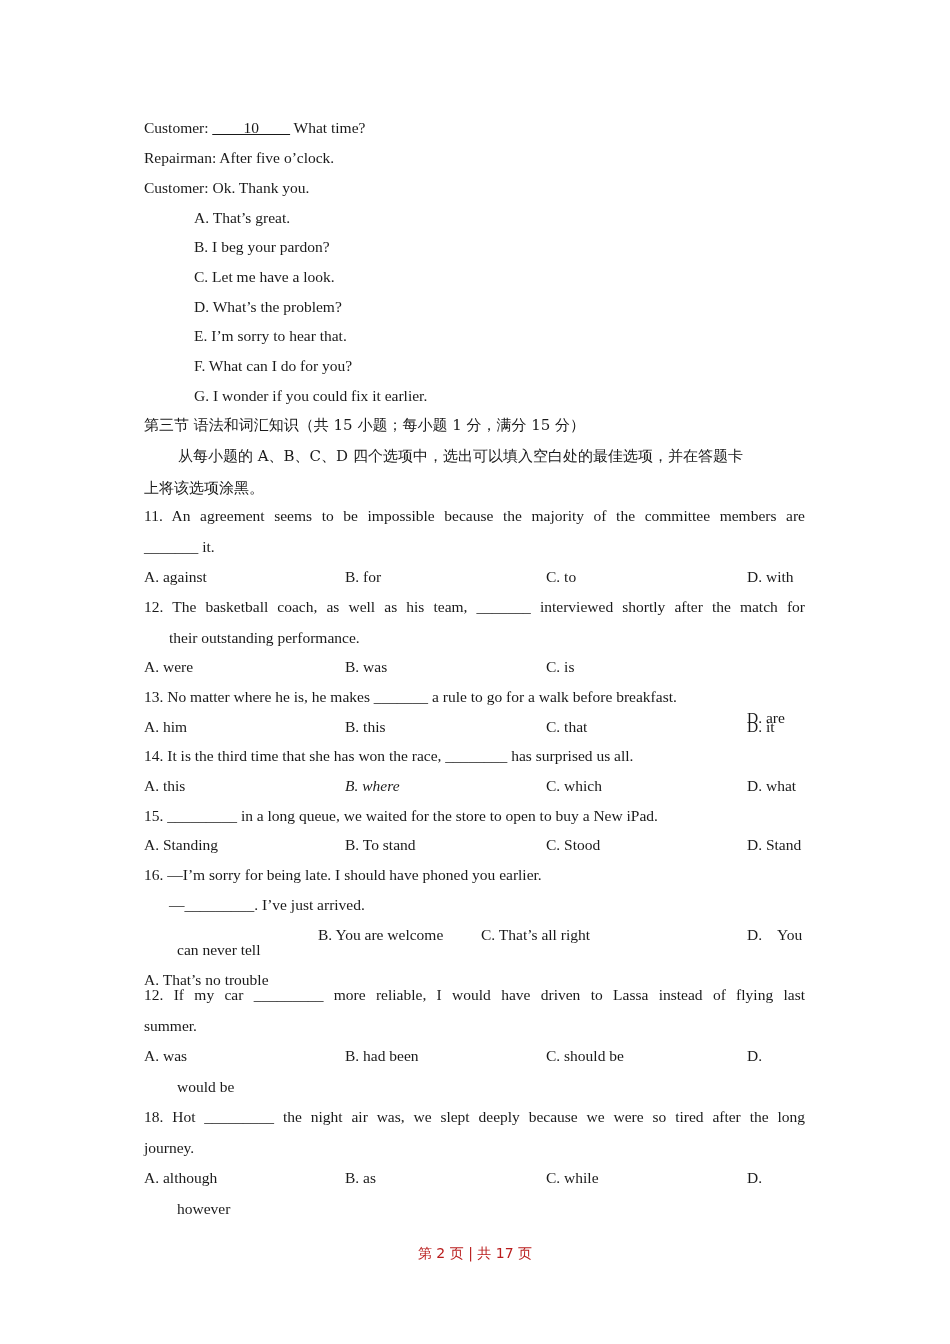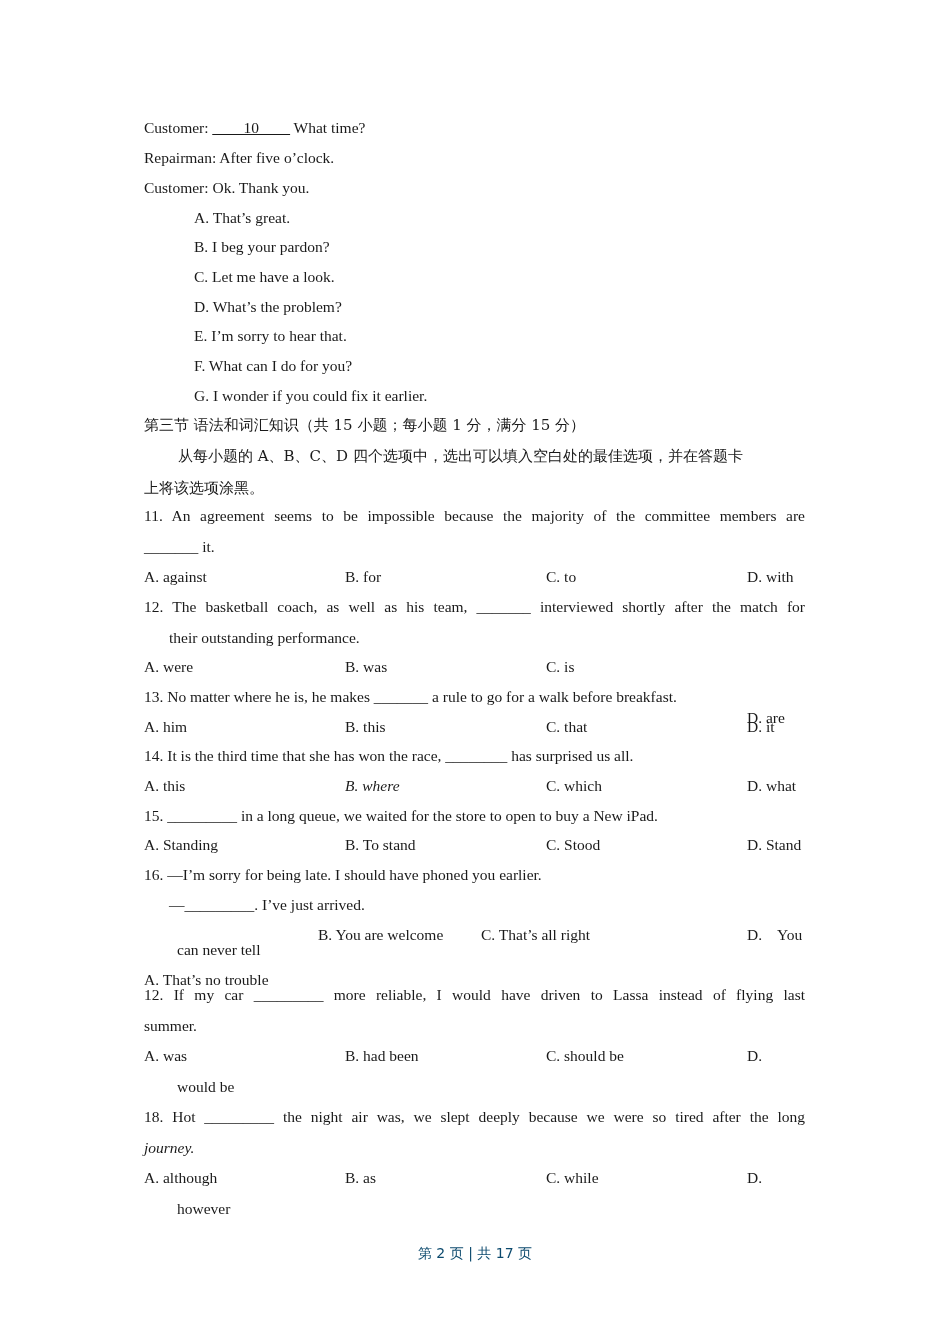--- a/index.html
+++ b/index.html
@@ -8,21 +8,21 @@
   .line { position:absolute; left:144px; white-space:nowrap; line-height:20px;text-align:right; }
   .indent { left:194px; }
   .justify { width:661px; white-space:normal; text-align:justify; text-align-last:justify; }
   .cont { left:169px; }
   .cont2 { left:177px; }
   .blank10 { text-decoration:underline; }
   .opt { position:absolute; white-space:nowrap; line-height:20px; }
   .oA { left:144px; } .oB { left:345px; } .oC { left:546px; } .oD { left:747px; }
   .cn { font-family:"DejaVu Serif", serif; font-size:15px; }
   .footer { position:absolute; top:1245px; left:0; width:950px; text-align:center;
-            font-family:"DejaVu Sans", sans-serif; font-size:14px; color:#0c4a6e; }
+            font-family:"DejaVu Sans", sans-serif; font-size:14px; color:#b91c1c; }
 </style>
 </head>
 <body>
 
 <div>
   <div class="line" style="top:118px;"><span>Customer: </span><span class="blank10">____10____</span><span> What time?</span></div>
   <div class="line" style="top:148px;">Repairman: After five o’clock.</div>
   <div class="line" style="top:178px;">Customer: Ok. Thank you.</div>
   <div class="line indent" style="top:208px;">A. That’s great.</div>
   <div class="line indent" style="top:237px;">B. I beg your pardon?</div>
@@ -96,21 +96,21 @@
   <div class="line" style="top:1016px;">summer.</div>
   <div class="opt oA" style="top:1046px;">A. was</div>
   <div class="opt oB" style="top:1046px;">B. had been</div>
   <div class="opt oC" style="top:1046px;">C. should be</div>
   <div class="opt oD" style="top:1046px;">D.</div>
   <div class="line cont2" style="top:1077px;">would be</div>
 </div>
 
 <div>
   <div class="line justify" style="top:1107px;">18. Hot _________ the night air was, we slept deeply because we were so tired after the long</div>
-  <div class="line" style="top:1138px;font-style:italic;">journey.</div>
+  <div class="line" style="top:1138px;">journey.</div>
   <div class="opt oA" style="top:1168px;">A. although</div>
   <div class="opt oB" style="top:1168px;">B. as</div>
   <div class="opt oC" style="top:1168px;">C. while</div>
   <div class="opt oD" style="top:1168px;">D.</div>
   <div class="line cont2" style="top:1199px;">however</div>
 </div>
 
 <div class="footer">第 2 页  | 共 17 页</div>
 
 </body></html>

